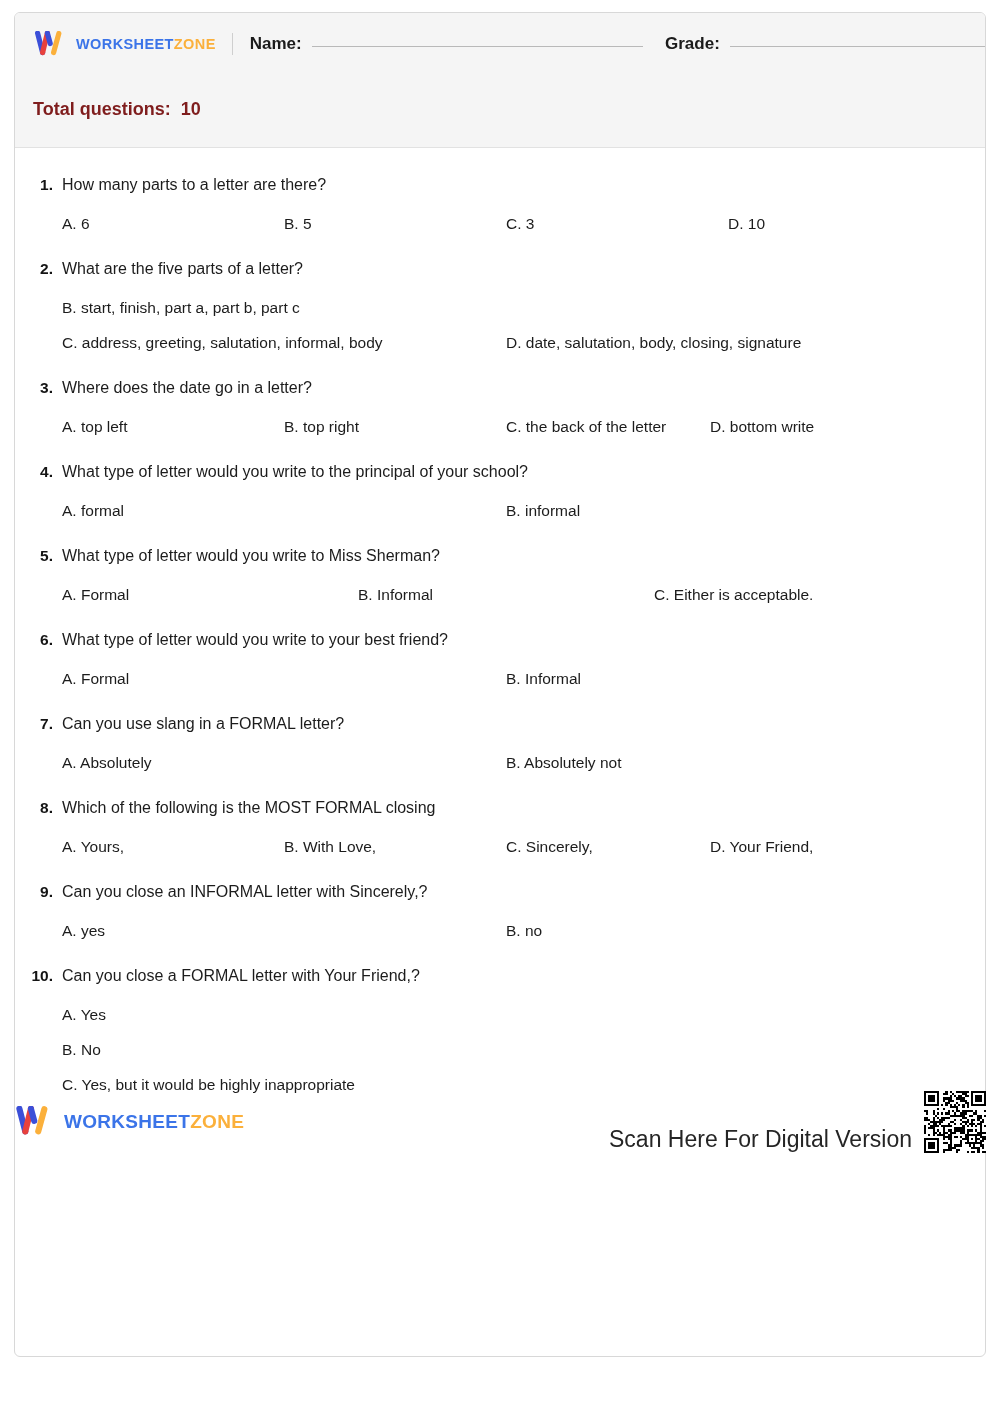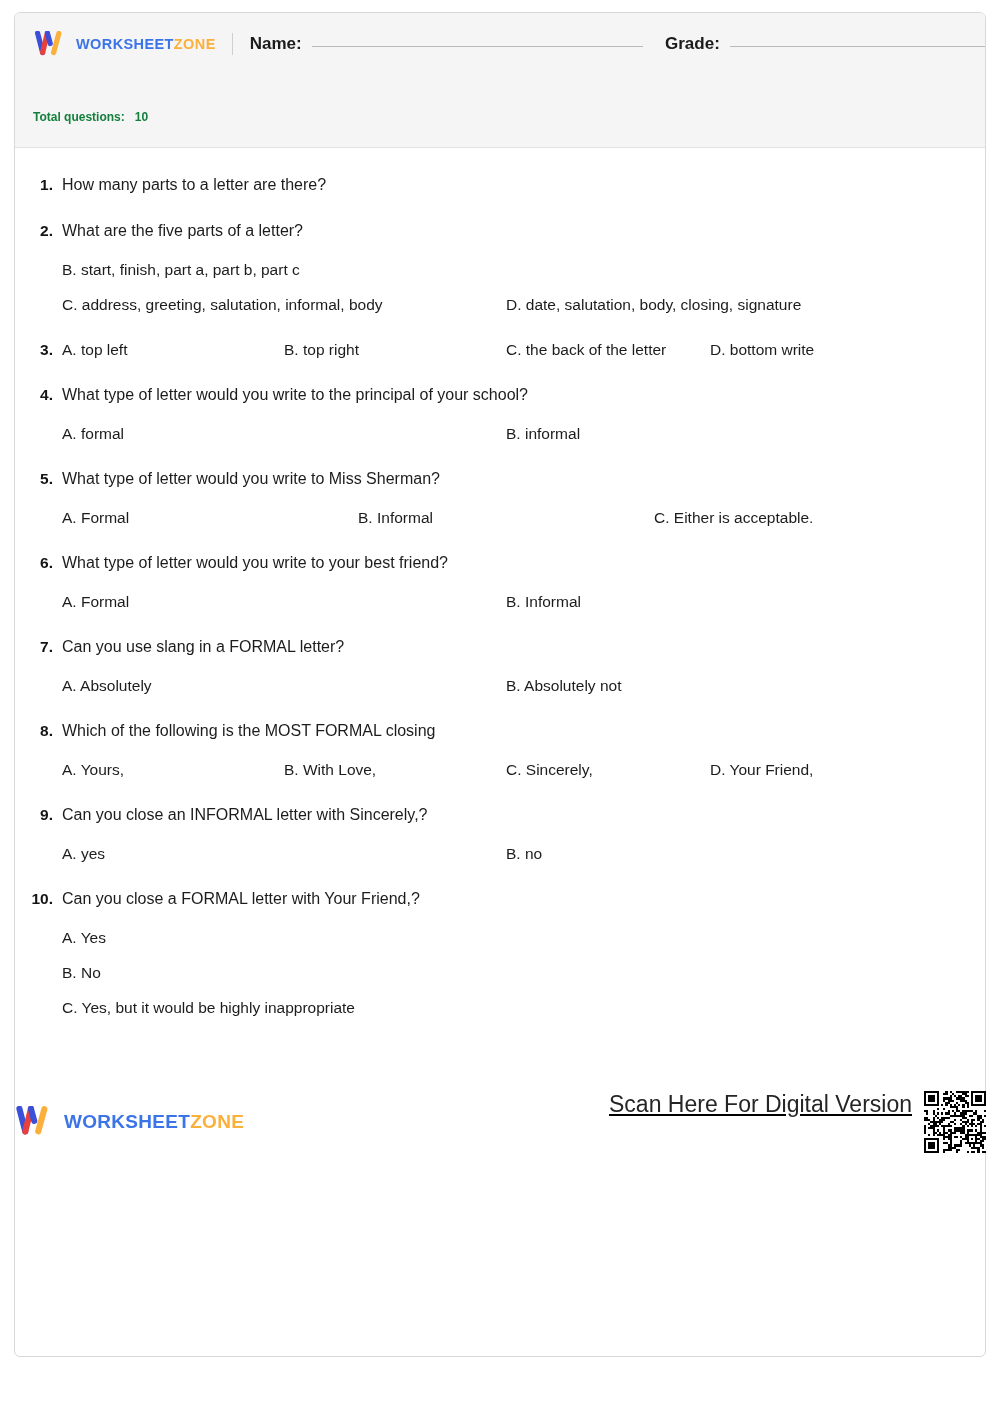--- a/index.html
+++ b/index.html
@@ -107,24 +107,24 @@
     height: 1px;
     position: relative;
     top: -2px;
   }
   .field-name { margin-right: 22px; }
   .field-grade { max-width: 320px; }
 
   .total-line {
     position: absolute;
     left: 18px;
-    top: 97px;
-    font-size: 12px;
+    top: 86px;
+    font-size: 18px;
     font-weight: 700;
-    color: #15803d;
+    color: #7f1d1d;
   }
   .total-line .tq-value {
     margin-left: 10px;
     font-weight: 700;
   }
 
   
   .body {
     padding: 26px 0 0 0;
   }
@@ -196,23 +196,22 @@
   .footer-logo {
     display: flex;
     align-items: center;
     gap: 10px;
   }
   .footer-logo .logo-mark { width: 40px; height: 32px; }
   .footer-logo .logo-text { font-size: 19px; letter-spacing: 0.3px; }
 
   .footer-right {
     display: flex;
-    align-items: flex-start;
+    align-items: flex-end;
     gap: 12px;
-    text-decoration: underline;
   }
   .scan-text {
     font-size: 23px;
     color: #252525;
     white-space: nowrap;
   }
   .qr {
     width: 62px;
     height: 62px;
     display: block;
@@ -259,36 +258,45 @@
       <div class="total-line">
         <span>Total questions:</span><span class="tq-value">10</span>
       </div>
 
     </div>
 
     <div class="body" id="questions-root">
         <div class="question">
           <div class="q-num">1.</div>
           <div class="q-text">How many parts to a letter are there?</div>
+          <div class="options">
+            <div class="opt-row cols-4">
+              <div class="opt">A. 6</div>
+              <div class="opt">B. 5</div>
+              <div class="opt">C. 3</div>
+              <div class="opt">D. 10</div>
+            </div>
+          </div>
         </div>
         <div class="question">
           <div class="q-num">2.</div>
           <div class="q-text">What are the five parts of a letter?</div>
           <div class="options">
             <div class="opt-row cols-2">
               <div class="opt">B. start, finish, part a, part b, part c</div>
             </div>
             <div class="opt-row cols-2">
               <div class="opt">C. address, greeting, salutation, informal, body</div>
               <div class="opt">D. date, salutation, body, closing, signature</div>
             </div>
           </div>
         </div>
         <div class="question">
           <div class="q-num">3.</div>
+          <div class="q-text">Where does the date go in a letter?</div>
           <div class="options">
             <div class="opt-row cols-4b">
               <div class="opt">A. top left</div>
               <div class="opt">B. top right</div>
               <div class="opt">C. the back of the letter</div>
               <div class="opt">D. bottom write</div>
             </div>
           </div>
         </div>
         <div class="question">

